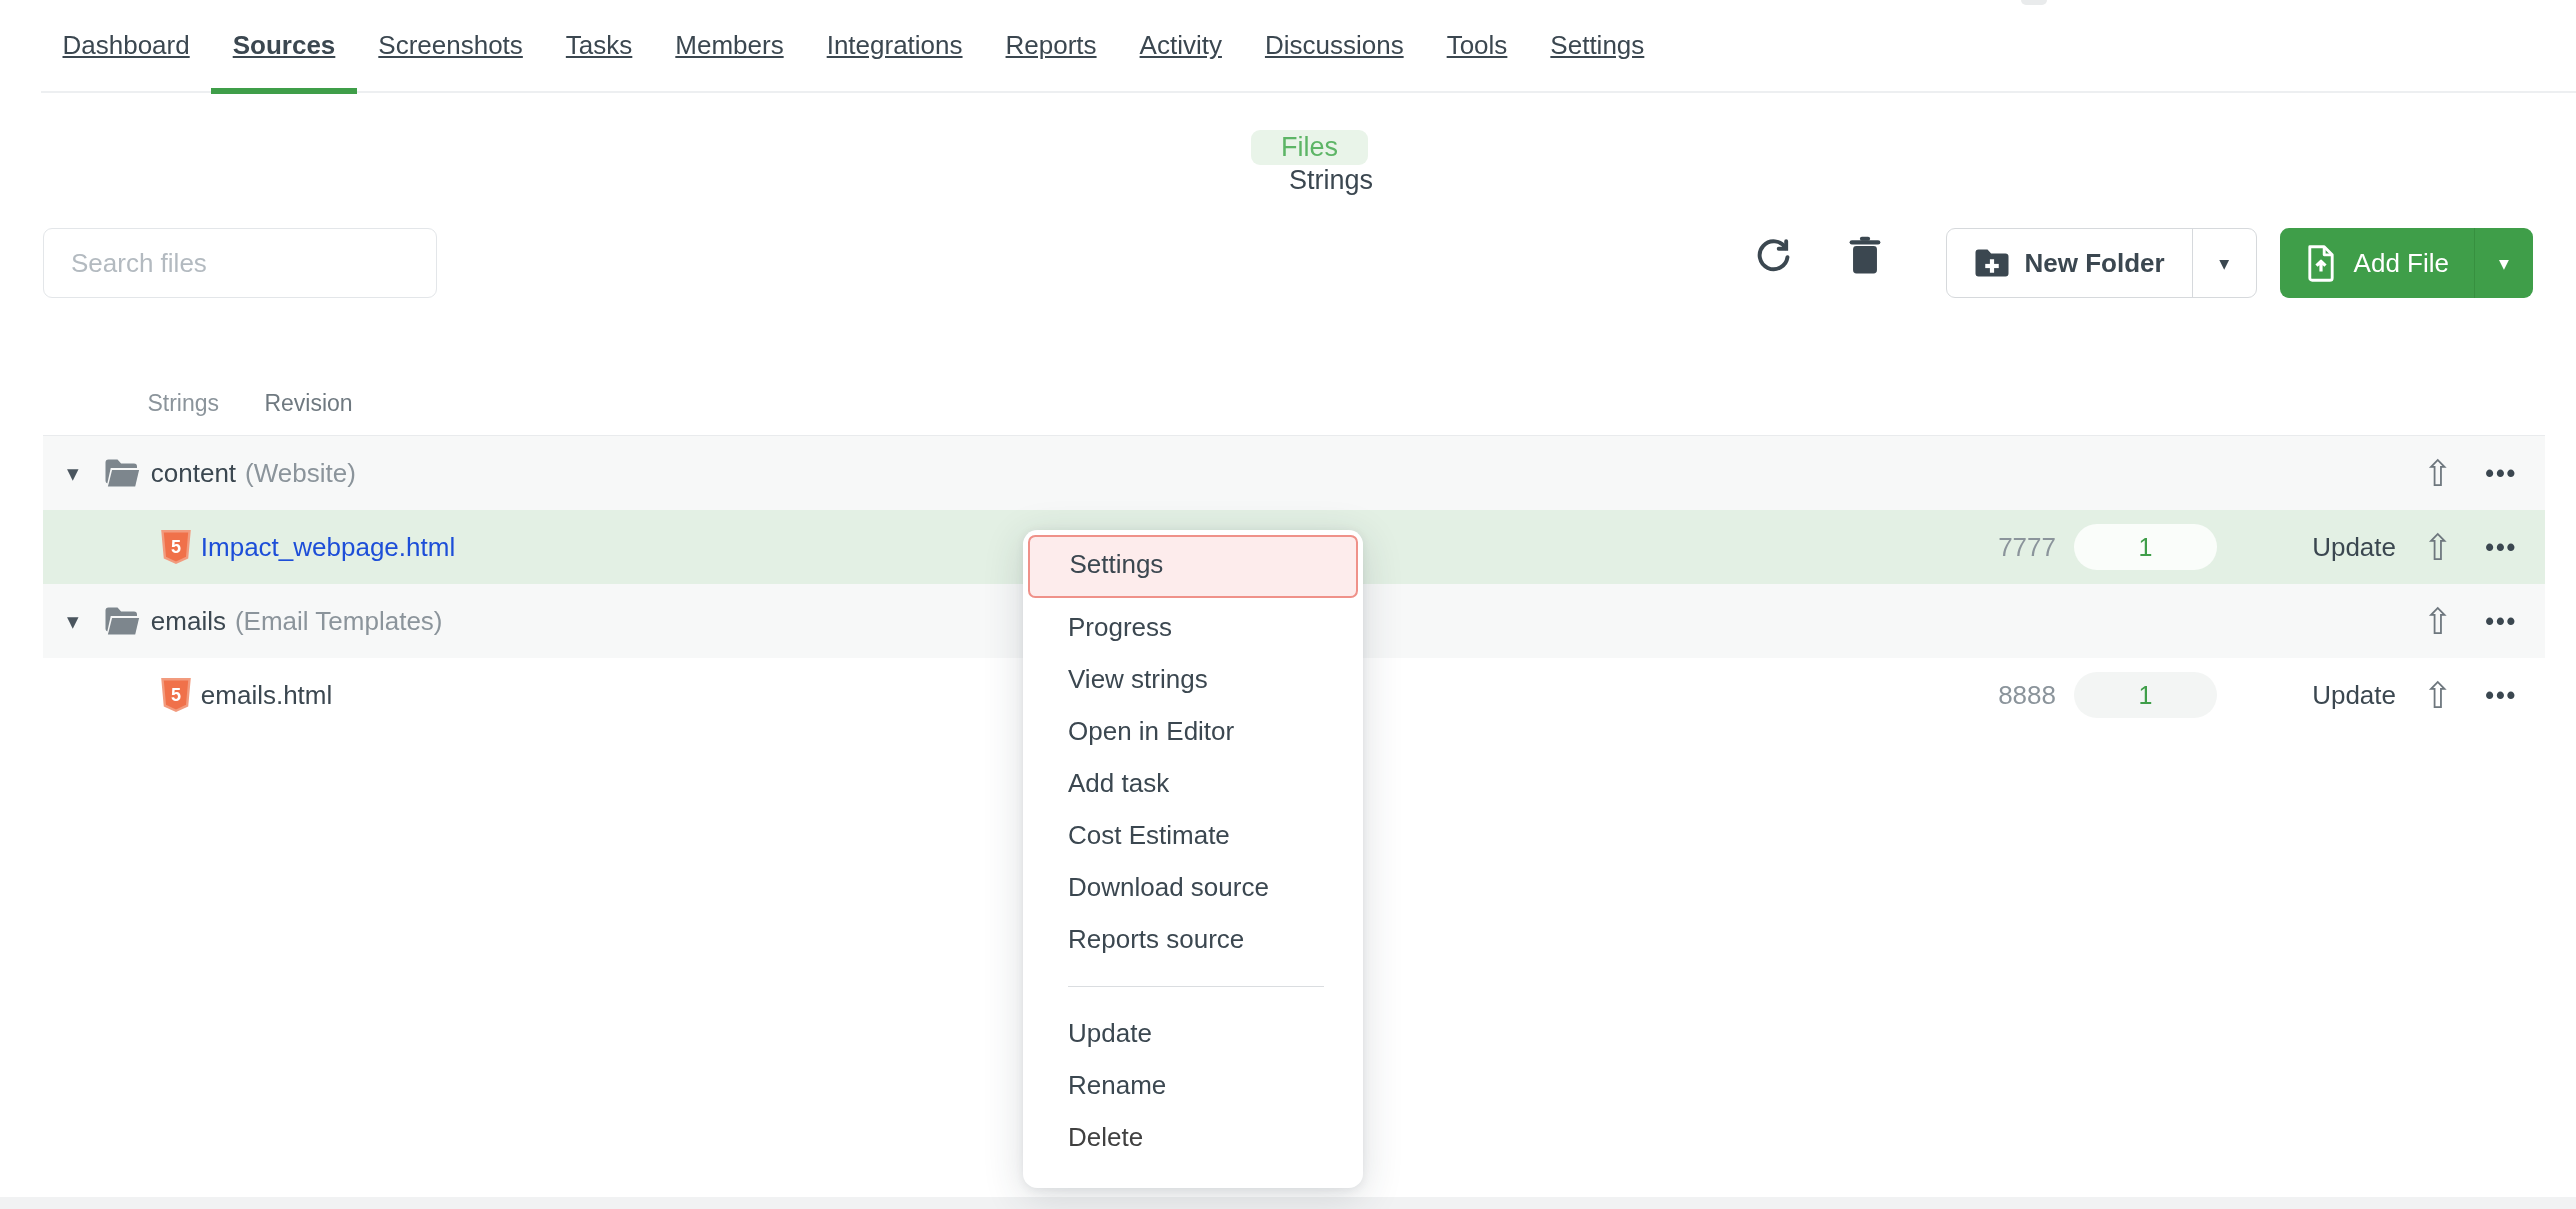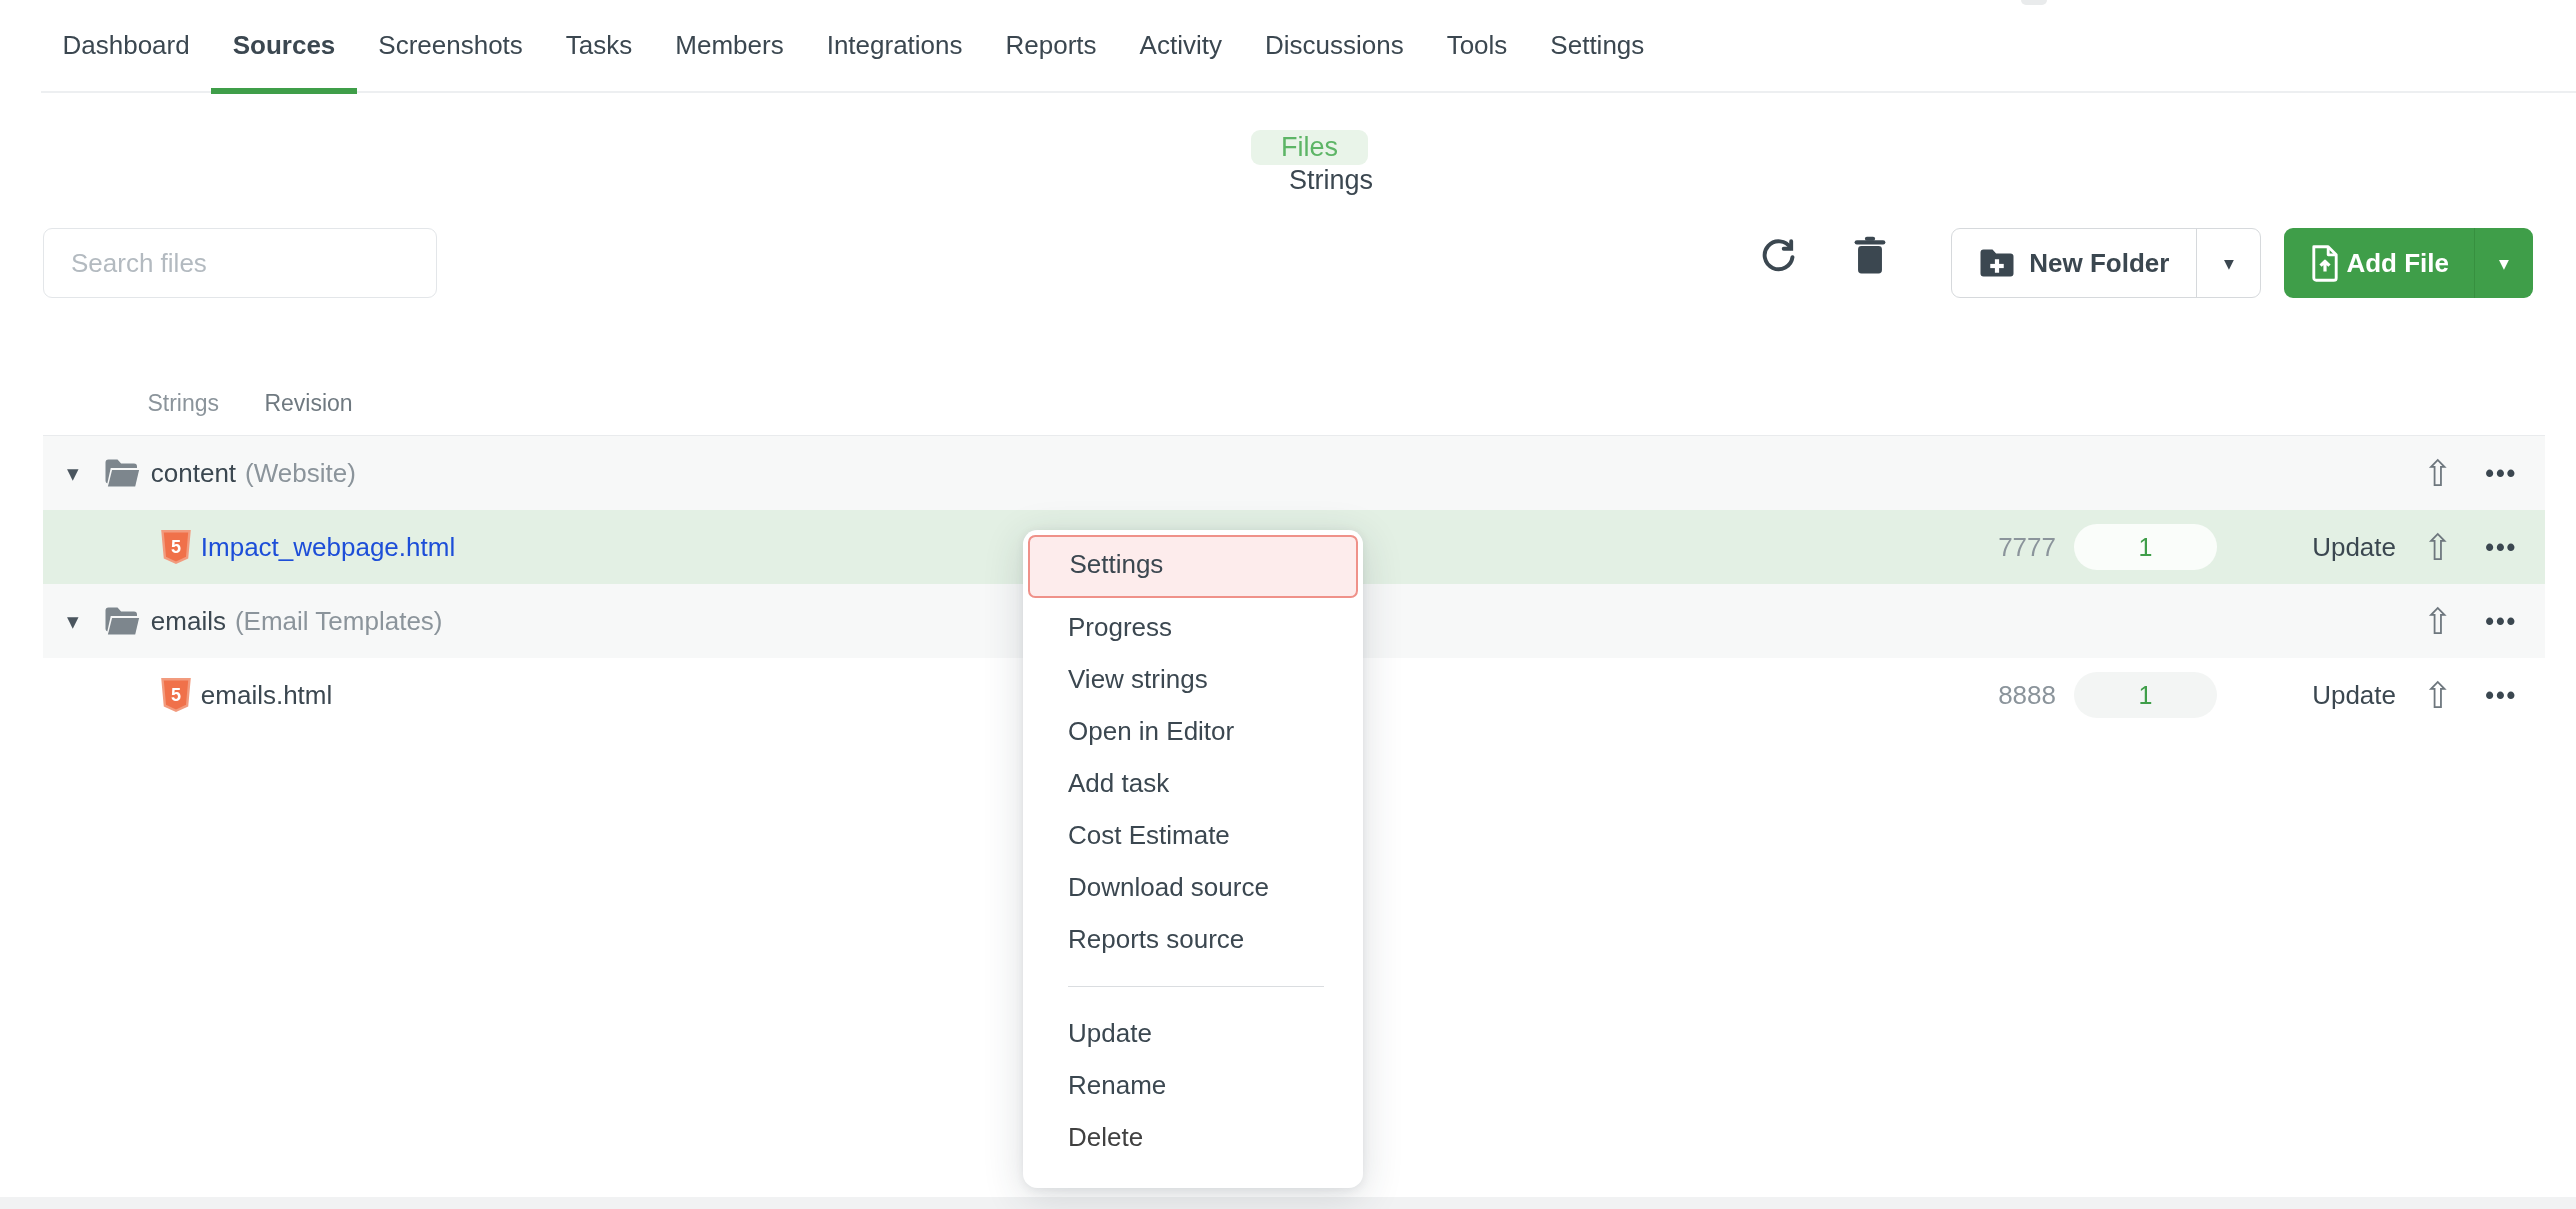--- a/index.html
+++ b/index.html
@@ -4,21 +4,21 @@
 <style>
   * { margin:0; padding:0; box-sizing:border-box; }
   html,body { width:2576px; height:1209px; background:#ffffff; overflow:hidden;
     font-family:"Liberation Sans","DejaVu Sans",sans-serif; color:#3b4750; }
   .page { position:relative; width:2576px; height:1209px; }
 
   
   .topnav { display:flex; align-items:stretch; height:93px; margin-left:41px;
     border-bottom:2.7px solid #edeff1; }
   .nav-item { position:relative; display:flex; align-items:center; padding:0 21.5px;
-    font-size:26px; color:#3b4750; cursor:pointer; white-space:nowrap; }
+    font-size:26px; color:#3b4750; cursor:pointer; white-space:nowrap;text-decoration:underline; }
   .nav-item.active { font-weight:700; }
   .nav-item.active::after { content:""; position:absolute; left:0; right:0; bottom:-2.7px;
     height:5.4px; background:#3f9e49; }
 
   
   .tabs-row { display:flex; align-items:center; margin:37px 0 0 43px; height:66px;flex-direction:column; }
   .tab-pill { height:66px; padding:0 29.5px; display:flex; align-items:center;
     background:#e9f4e9; color:#5db566; border-radius:9px; font-size:27px; cursor:pointer; }
   .tab-plain { margin-left:43px; font-size:27px; color:#3b4750; cursor:pointer; }
 
@@ -33,22 +33,22 @@
     cursor:pointer; }
   .icon-btn.refresh { margin-right:38px; }
   .icon-btn.trash   { margin-right:54px; }
   .split-btn { display:flex; height:70px; border-radius:9px; overflow:hidden; cursor:pointer; }
   .split-btn.white { border:1.8px solid #d6d9dc; background:#fff; color:#3b4750; }
   .split-btn.white .btn-main { display:flex; align-items:center; padding:0 27px; gap:14.3px;
     font-size:26px; font-weight:700; }
   .split-btn.white .btn-caret { width:64px; display:flex; align-items:center; justify-content:center;
     border-left:1.8px solid #d6d9dc; font-size:19.7px; color:#3b4750; }
   .split-btn.green { background:#3f9e49; color:#fff; margin-left:23px; }
-  .split-btn.green .btn-main { display:flex; align-items:center; padding:0 25px; gap:5px;
-    font-size:26px; font-weight:700; }
+  .split-btn.green .btn-main { display:flex; align-items:center; padding:0 25px; gap:17px;
+    font-size:26px; font-weight:400; }
   .split-btn.green .btn-caret { width:59px; display:flex; align-items:center; justify-content:center;
     border-left:1.8px solid #37903f; font-size:19.7px; color:#fff; }
 
   
   .table { margin:0 31px 0 43px; width:2502px; margin-top:24px; }
   .thead { display:flex; align-items:flex-end; height:114px; padding:0 28px 18px 24px;
     border-bottom:1.8px solid #e9ebed; font-size:23px; color:#6f7980; }
   .trow { display:flex; align-items:center; height:74px; padding:0 28px 0 24px; font-size:26px; }
   .trow.gray  { background:#f7f8f8; }
   .trow.selected { background:#e3f0e4; }

